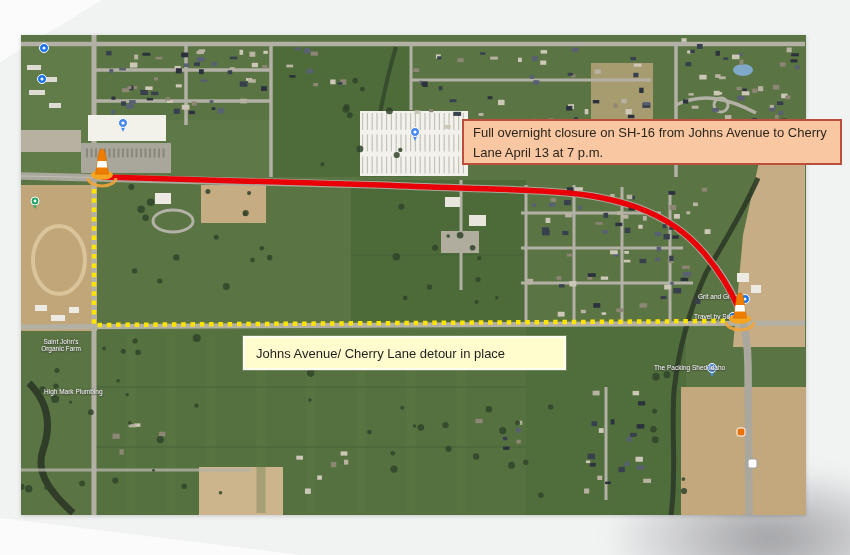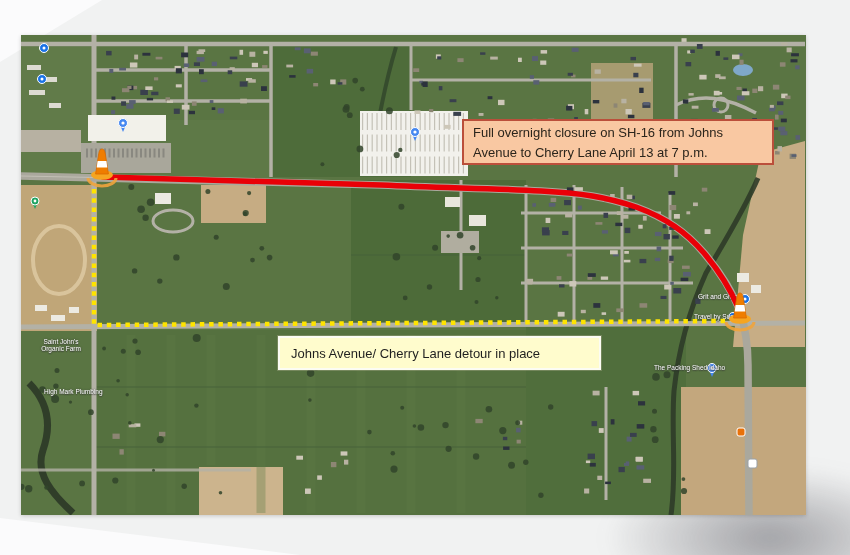--- a/index.html
+++ b/index.html
@@ -33,30 +33,29 @@
     text-shadow:0 0 2px rgba(60,60,60,.9), 0 1px 1px rgba(60,60,60,.8);
     white-space:nowrap;z-index:3;
   }
   .map-label.wrap{white-space:normal;text-align:center;}
   .overlay-svg{z-index:4;}
   .callout{
     position:absolute;z-index:6;box-sizing:border-box;
     color:#2b251c;font-size:13px;line-height:20px;
   }
   .callout.closure{
-    left:462px;top:119px;width:312px;height:46px;
+    left:462px;top:119px;width:380px;height:46px;
     background:#f9c8a2;border:2px solid #bb4f3b;
     padding:2px 9px;
   }
   .callout.detour{
     left:243px;top:336px;width:323px;height:34px;
     background:#fffccd;border:2px solid #fcfcf3;
     padding:6px 11px;color:#1f1f1f;
     box-shadow:0 0 0 1px rgba(180,180,150,.35);
-    margin-left:35px;
   }
 </style>
 </head>
 <body>
 
 <div class="page">
   <div class="wedge-tl"></div>
   <div class="wedge-bl"></div>
   <div class="corner-shadow"></div>
 

